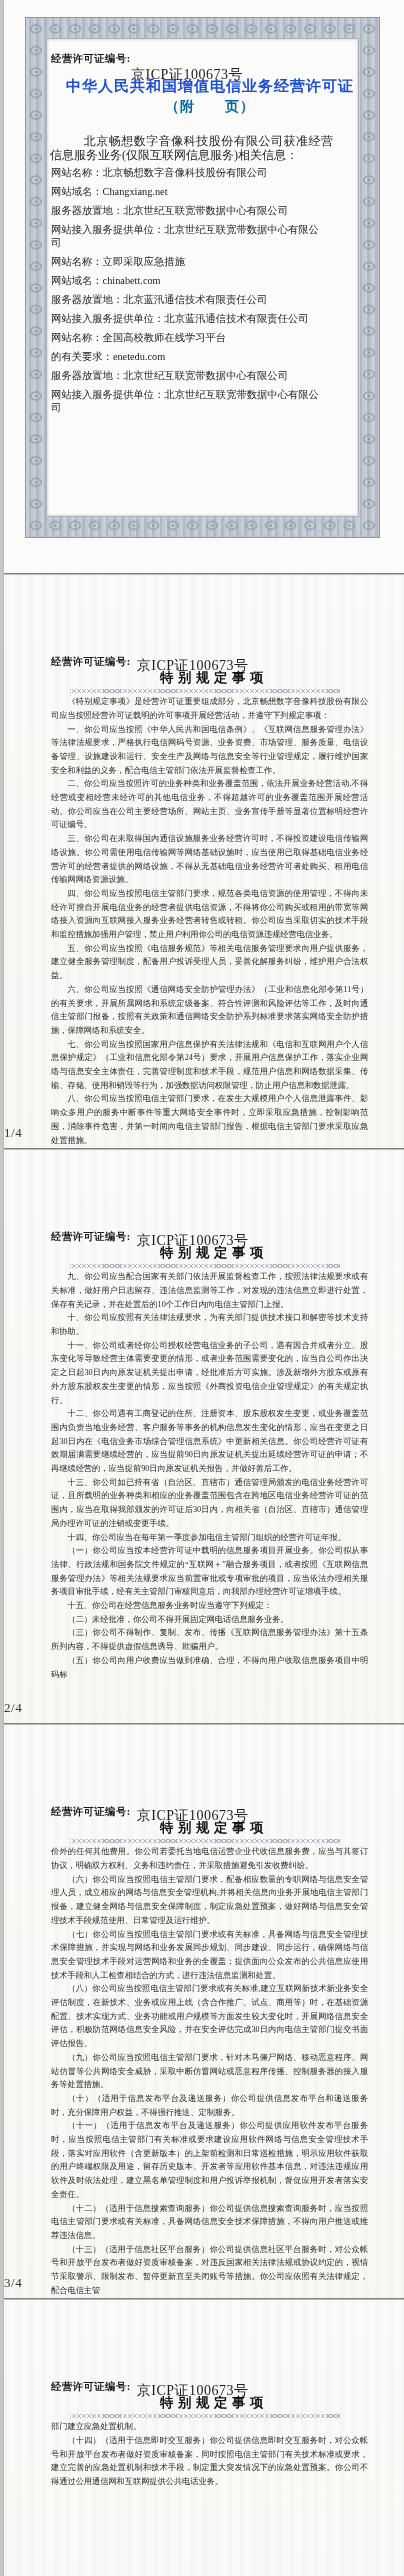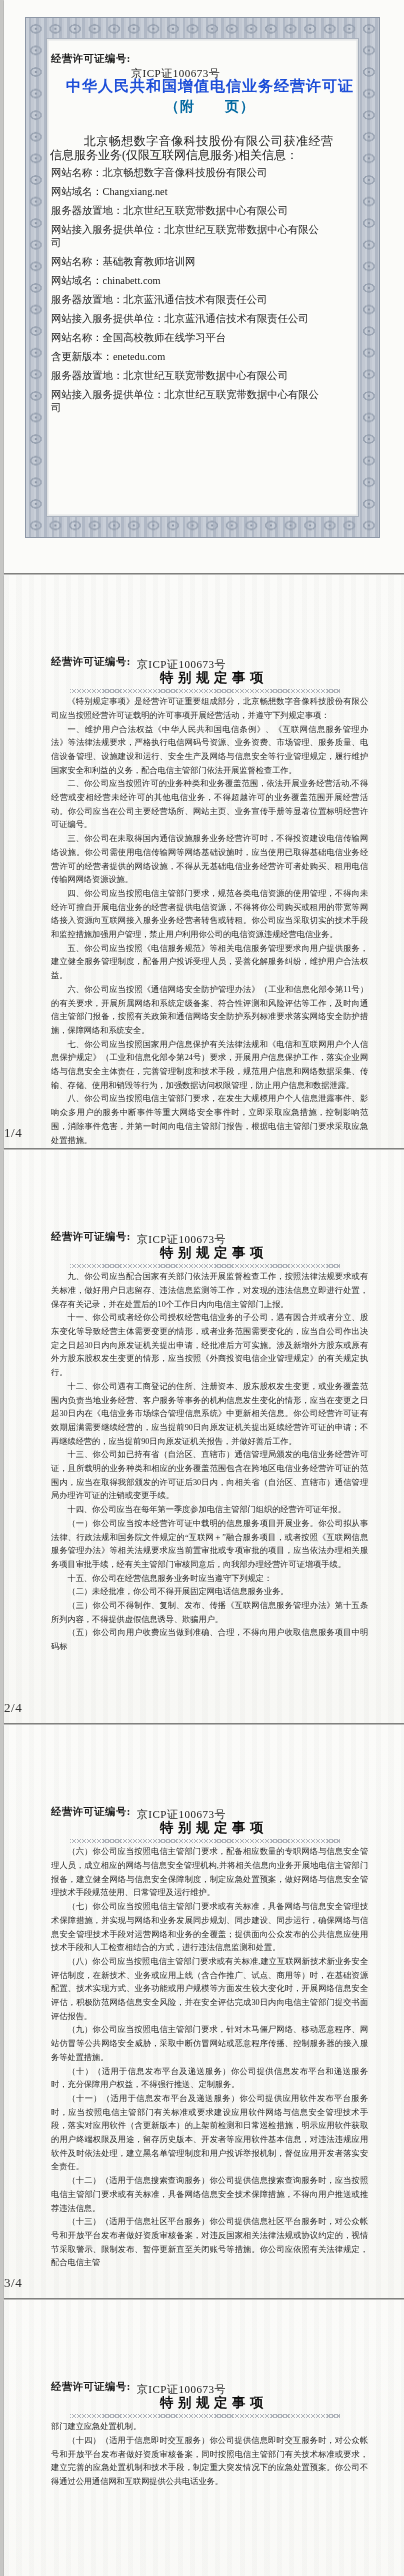--- a/index.html
+++ b/index.html
@@ -36,21 +36,21 @@
     background-size:19.6px 21.6px,19.6px 21.6px,auto;
   }
   .cert-frame-inner{
     position:absolute;inset:20px;
     background:#fbfbf9;
     border:0.5px solid #a9b1bd;
     box-shadow:inset 0 0 0 1.5px rgba(154,163,177,.25);
   }
   
   .lic-label{font-size:10.3px;font-weight:bold;letter-spacing:0.5px;color:#1d1d1d;}
-  .lic-number{font-size:11px;letter-spacing:0.5px;color:#1d1d1d;}
+  .lic-number{font-size:14px;letter-spacing:0.5px;color:#1d1d1d;}
   .cert-lic-label{position:absolute;left:47px;top:52px;}
   .cert-lic-number{position:absolute;left:127px;top:66px;}
   .cert-title{
     position:absolute;left:0;right:0;top:77px;
     text-align:center;font-size:15px;font-weight:bold;letter-spacing:1px;color:#1d4ed8;
   }
   .cert-subtitle{
     position:absolute;left:0;right:0;top:98px;
     text-align:center;font-size:14px;font-weight:bold;letter-spacing:1px;color:#0369a1;
   }
@@ -98,62 +98,63 @@
   <div class="lic-number cert-lic-number">京ICP证100673号</div>
   <div class="cert-title">中华人民共和国增值电信业务经营许可证</div>
   <div class="cert-subtitle">（附　　页）</div>
   <div class="cert-intro">北京畅想数字音像科技股份有限公司获准经营信息服务业务(仅限互联网信息服务)相关信息：</div>
   <div class="site-lines">
       <div class="site-line">网站名称：北京畅想数字音像科技股份有限公司</div>
       <div class="site-line">网站域名：Changxiang.net</div>
       <div class="site-line">服务器放置地：北京世纪互联宽带数据中心有限公司</div>
       <div class="site-line">网站接入服务提供单位：北京世纪互联宽带数据中心有限公</div>
       <div class="site-line wrap">司</div>
-      <div class="site-line">网站名称：基础教育教师培训网</div>
+      <div class="site-line">网站名称：立即采取应急措施</div>
       <div class="site-line">网站域名：chinabett.com</div>
       <div class="site-line">服务器放置地：北京蓝汛通信技术有限责任公司</div>
       <div class="site-line">网站接入服务提供单位：北京蓝汛通信技术有限责任公司</div>
       <div class="site-line">网站名称：全国高校教师在线学习平台</div>
-      <div class="site-line">含更新版本：enetedu.com</div>
+      <div class="site-line">的有关要求：enetedu.com</div>
       <div class="site-line">服务器放置地：北京世纪互联宽带数据中心有限公司</div>
       <div class="site-line">网站接入服务提供单位：北京世纪互联宽带数据中心有限公</div>
       <div class="site-line wrap">司</div>
     </div>
 </div>
 
 <div class="page textured">
   <div class="sp-header">
     <span class="lic-label">经营许可证编号:</span>
     <span class="lic-number">京ICP证100673号</span>
   </div>
   <div class="sp-title">特别规定事项</div>
   <div class="zigzag"></div>
   <div class="sp-body">
       <p>《特别规定事项》是经营许可证重要组成部分，北京畅想数字音像科技股份有限公司应当按照经营许可证载明的许可事项开展经营活动，并遵守下列规定事项：</p>
-      <p>一、维护用户合法权益《中华人民共和国电信条例》、《互联网信息服务管理办法》等法律法规要求，严格执行电信网码号资源、业务资费、市场管理、服务质量、电信设备管理、设施建设和运行、安全生产及网络与信息安全等行业管理规定，履行维护国家安全和利益的义务，配合电信主管部门依法开展监督检查工作。</p>
+      <p>一、你公司应当按照《中华人民共和国电信条例》、《互联网信息服务管理办法》等法律法规要求，严格执行电信网码号资源、业务资费、市场管理、服务质量、电信设备管理、设施建设和运行、安全生产及网络与信息安全等行业管理规定，履行维护国家安全和利益的义务，配合电信主管部门依法开展监督检查工作。</p>
       <p>二、你公司应当按照许可的业务种类和业务覆盖范围，依法开展业务经营活动,不得经营或变相经营未经许可的其他电信业务，不得超越许可的业务覆盖范围开展经营活动。你公司应当在公司主要经营场所、网站主页、业务宣传手册等显著位置标明经营许可证编号。</p>
       <p>三、你公司在未取得国内通信设施服务业务经营许可时，不得投资建设电信传输网络设施。你公司需使用电信传输网等网络基础设施时，应当使用已取得基础电信业务经营许可的经营者提供的网络设施，不得从无基础电信业务经营许可者处购买、租用电信传输网网络资源设施。</p>
       <p>四、你公司应当按照电信主管部门要求，规范各类电信资源的使用管理，不得向未经许可擅自开展电信业务的经营者提供电信资源，不得将你公司购买或租用的带宽等网络接入资源向互联网接入服务业务经营者转售或转租。你公司应当采取切实的技术手段和监控措施加强用户管理，禁止用户利用你公司的电信资源违规经营电信业务。</p>
       <p>五、你公司应当按照《电信服务规范》等相关电信服务管理要求向用户提供服务，建立健全服务管理制度，配备用户投诉受理人员，妥善化解服务纠纷，维护用户合法权益。</p>
       <p>六、你公司应当按照《通信网络安全防护管理办法》（工业和信息化部令第11号）的有关要求，开展所属网络和系统定级备案、符合性评测和风险评估等工作，及时向通信主管部门报备，按照有关政策和通信网络安全防护系列标准要求落实网络安全防护措施，保障网络和系统安全。</p>
       <p>七、你公司应当按照国家用户信息保护有关法律法规和《电信和互联网用户个人信息保护规定》（工业和信息化部令第24号）要求，开展用户信息保护工作，落实企业网络与信息安全主体责任，完善管理制度和技术手段，规范用户信息和网络数据采集、传输、存储、使用和销毁等行为，加强数据访问权限管理，防止用户信息和数据泄露。</p>
       <p>八、你公司应当按照电信主管部门要求，在发生大规模用户个人信息泄露事件、影响众多用户的服务中断事件等重大网络安全事件时，立即采取应急措施，控制影响范围，消除事件危害，并第一时间向电信主管部门报告，根据电信主管部门要求采取应急处置措施。</p>
     </div>
   <div class="page-footer">1/4</div>
 </div>
 
 <div class="page textured">
   <div class="sp-header">
     <span class="lic-label">经营许可证编号:</span>
     <span class="lic-number">京ICP证100673号</span>
   </div>
   <div class="sp-title">特别规定事项</div>
   <div class="zigzag"></div>
   <div class="sp-body">
       <p>九、你公司应当配合国家有关部门依法开展监督检查工作，按照法律法规要求或有关标准，做好用户日志留存、违法信息监测等工作，对发现的违法信息立即进行处置，保存有关记录，并在处置后的10个工作日内向电信主管部门上报。</p>
+      <p>十、你公司应按照有关法律法规要求，为有关部门提供技术接口和解密等技术支持和协助。</p>
       <p>十一、你公司或者经你公司授权经营电信业务的子公司，遇有因合并或者分立、股东变化等导致经营主体需要变更的情形，或者业务范围需要变化的，应当自公司作出决定之日起30日内向原发证机关提出申请，经批准后方可实施。涉及新增外方股东或原有外方股东股权发生变更的情形，应当按照《外商投资电信企业管理规定》的有关规定执行。</p>
       <p>十二、你公司遇有工商登记的住所、注册资本、股东股权发生变更，或业务覆盖范围内负责当地业务经营、客户服务等事务的机构信息发生变化的情形，应当在变更之日起30日内在《电信业务市场综合管理信息系统》中更新相关信息。你公司经营许可证有效期届满需要继续经营的，应当提前90日向原发证机关提出延续经营许可证的申请；不再继续经营的，应当提前90日向原发证机关报告，并做好善后工作。</p>
       <p>十三、你公司如已持有省（自治区、直辖市）通信管理局颁发的电信业务经营许可证，且所载明的业务种类和相应的业务覆盖范围包含在跨地区电信业务经营许可证的范围内，应当在取得我部颁发的许可证后30日内，向相关省（自治区、直辖市）通信管理局办理许可证的注销或变更手续。</p>
       <p>十四、你公司应当在每年第一季度参加电信主管部门组织的经营许可证年报。</p>
       <p>（一）你公司应当按本经营许可证中载明的信息服务项目开展业务。你公司拟从事法律、行政法规和国务院文件规定的“互联网＋”融合服务项目，或者按照《互联网信息服务管理办法》等相关法规要求应当前置审批或专项审批的项目，应当依法办理相关服务项目审批手续，经有关主管部门审核同意后，向我部办理经营许可证增项手续。</p>
       <p>十五、你公司在经营信息服务业务时应当遵守下列规定：</p>
       <p>（二）未经批准，你公司不得开展固定网电话信息服务业务。</p>
       <p>（三）你公司不得制作、复制、发布、传播《互联网信息服务管理办法》第十五条所列内容，不得提供虚假信息诱导、欺骗用户。</p>
       <p>（五）你公司向用户收费应当做到准确、合理，不得向用户收取信息服务项目中明码标</p>
     </div>
@@ -161,20 +162,21 @@
 </div>
 
 <div class="page textured">
   <div class="sp-header">
     <span class="lic-label">经营许可证编号:</span>
     <span class="lic-number">京ICP证100673号</span>
   </div>
   <div class="sp-title">特别规定事项</div>
   <div class="zigzag"></div>
   <div class="sp-body">
+      <p class="cont">价外的任何其他费用。你公司若委托当地电信运营企业代收信息服务费，应当与其签订协议，明确双方权利、义务和违约责任，并采取措施避免引发收费纠纷。</p>
       <p>（六）你公司应当按照电信主管部门要求，配备相应数量的专职网络与信息安全管理人员，成立相应的网络与信息安全管理机构,并将相关信息向业务开展地电信主管部门报备，建立健全网络与信息安全保障制度，制定应急处置预案，做好网络与信息安全管理技术手段规范使用、日常管理及运行维护。</p>
       <p>（七）你公司应当按照电信主管部门要求或有关标准，具备网络与信息安全管理技术保障措施，并实现与网络和业务发展同步规划、同步建设、同步运行，确保网络与信息安全管理技术手段对运营网络和业务的全覆盖；提供面向公众发布的公共信息应使用技术手段和人工检查相结合的方式，进行违法信息监测和处置。</p>
       <p>（八）你公司应当按照电信主管部门要求或有关标准,建立互联网新技术新业务安全评估制度，在新技术、业务或应用上线（含合作推广、试点、商用等）时，在基础资源配置、技术实现方式、业务功能或用户规模等方面发生较大变化时，开展网络信息安全评估，积极防范网络信息安全风险，并在安全评估完成30日内向电信主管部门提交书面评估报告。</p>
       <p>（九）你公司应当按照电信主管部门要求，针对木马僵尸网络、移动恶意程序、网站仿冒等公共网络安全威胁，采取中断仿冒网站或恶意程序传播、控制服务器的接入服务等处置措施。</p>
       <p>（十）（适用于信息发布平台及递送服务）你公司提供信息发布平台和递送服务时，充分保障用户权益，不得强行推送、定制服务。</p>
       <p>（十一）（适用于信息发布平台及递送服务）你公司提供应用软件发布平台服务时，应当按照电信主管部门有关标准或要求建设应用软件网络与信息安全管理技术手段，落实对应用软件（含更新版本）的上架前检测和日常巡检措施，明示应用软件获取的用户终端权限及用途，留存历史版本、开发者等应用软件基本信息，对违法违规应用软件及时依法处理，建立黑名单管理制度和用户投诉举报机制，督促应用开发者落实安全责任。</p>
       <p>（十二）（适用于信息搜索查询服务）你公司提供信息搜索查询服务时，应当按照电信主管部门要求或有关标准，具备网络信息安全技术保障措施，不得向用户推送或推荐违法信息。</p>
       <p>（十三）（适用于信息社区平台服务）你公司提供信息社区平台服务时，对公众帐号和开放平台发布者做好资质审核备案，对违反国家相关法律法规或协议约定的，视情节采取警示、限制发布、暂停更新直至关闭账号等措施。你公司应依照有关法律规定，配合电信主管</p>
     </div>
   <div class="page-footer">3/4</div>

